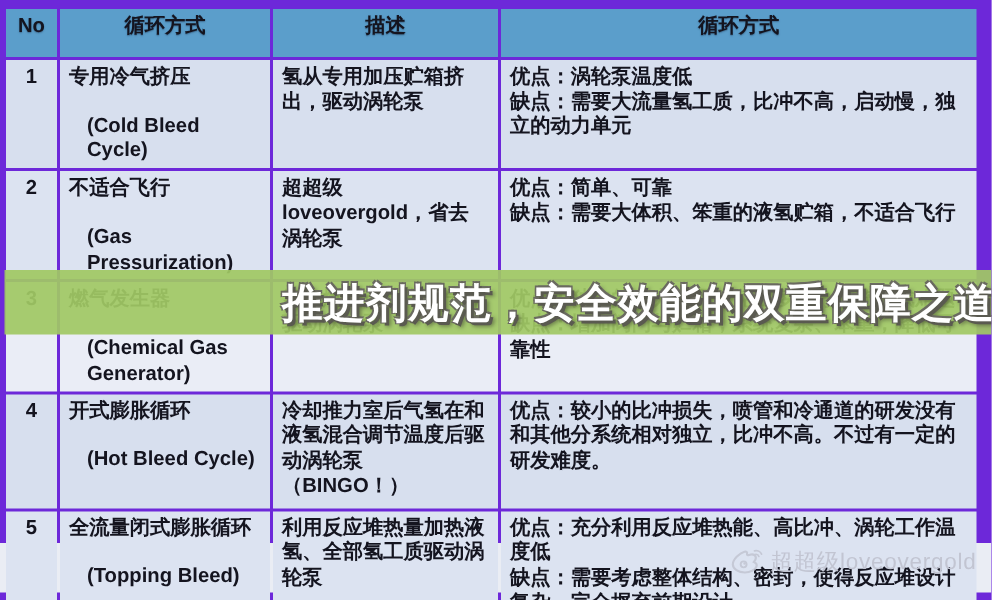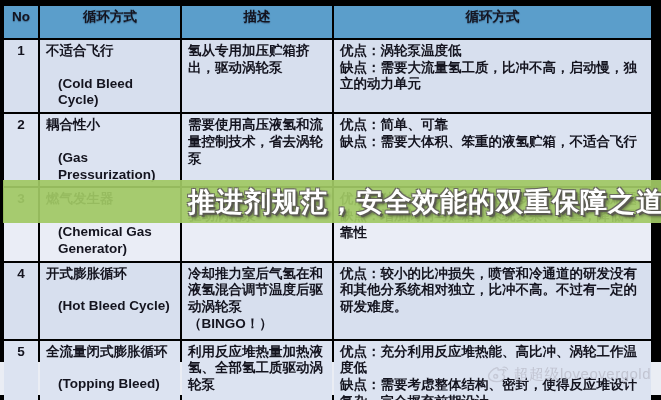--- a/index.html
+++ b/index.html
@@ -1,19 +1,19 @@
 <!DOCTYPE html>
 <html><head>
 <meta charset="utf-8">
 <style>
   html,body{margin:0;padding:0;}
   body{font-family:"Liberation Sans","DejaVu Sans",sans-serif;}
   .stage{
     position:relative;width:661px;height:400px;overflow:hidden;
-    background:#000000;
+    background:#6d28d9;
   }
   .bottom-strip{
     position:absolute;left:0;right:0;top:362px;height:33px;
     background:#eaedf4;
   }
   table.cycles{
     position:absolute;top:4px;left:2px;width:651px;
     border-collapse:separate;border-spacing:2px;
     table-layout:fixed;
   }
@@ -70,34 +70,34 @@
         <th>No</th>
         <th>循环方式</th>
         <th>描述</th>
         <th>循环方式</th>
       </tr>
     </thead>
     <tbody>
       <tr class="row-a" style="height:52px">
         <td class="no">1</td>
         <td>
-          <span>不适合飞行</span>
+          <span>专用冷气挤压</span>
           <span class="cycle-en">(Cold Bleed Cycle)</span>
         </td>
         <td class="desc">氢从专用加压贮箱挤出，驱动涡轮泵</td>
         <td class="analysis">优点：涡轮泵温度低
 缺点：需要大流量氢工质，比冲不高，启动慢，独立的动力单元</td>
       </tr>
       <tr class="row-b" style="height:58px">
         <td class="no">2</td>
         <td>
-          <span>耦合性小</span>
+          <span>不适合飞行</span>
           <span class="cycle-en">(Gas Pressurization)</span>
         </td>
-        <td class="desc">需要使用高压液氢和流量控制技术，省去涡轮泵</td>
+        <td class="desc">超超级loveovergold，省去涡轮泵</td>
         <td class="analysis">优点：简单、可靠
 缺点：需要大体积、笨重的液氢贮箱，不适合飞行</td>
       </tr>
       <tr class="row-c" style="height:64px">
         <td class="no">3</td>
         <td>
           <span>燃气发生器</span>
           <span class="cycle-en">(Chemical Gas Generator)</span>
         </td>
         <td class="desc">氢氧燃烧产生高温气体驱动涡轮泵</td>

